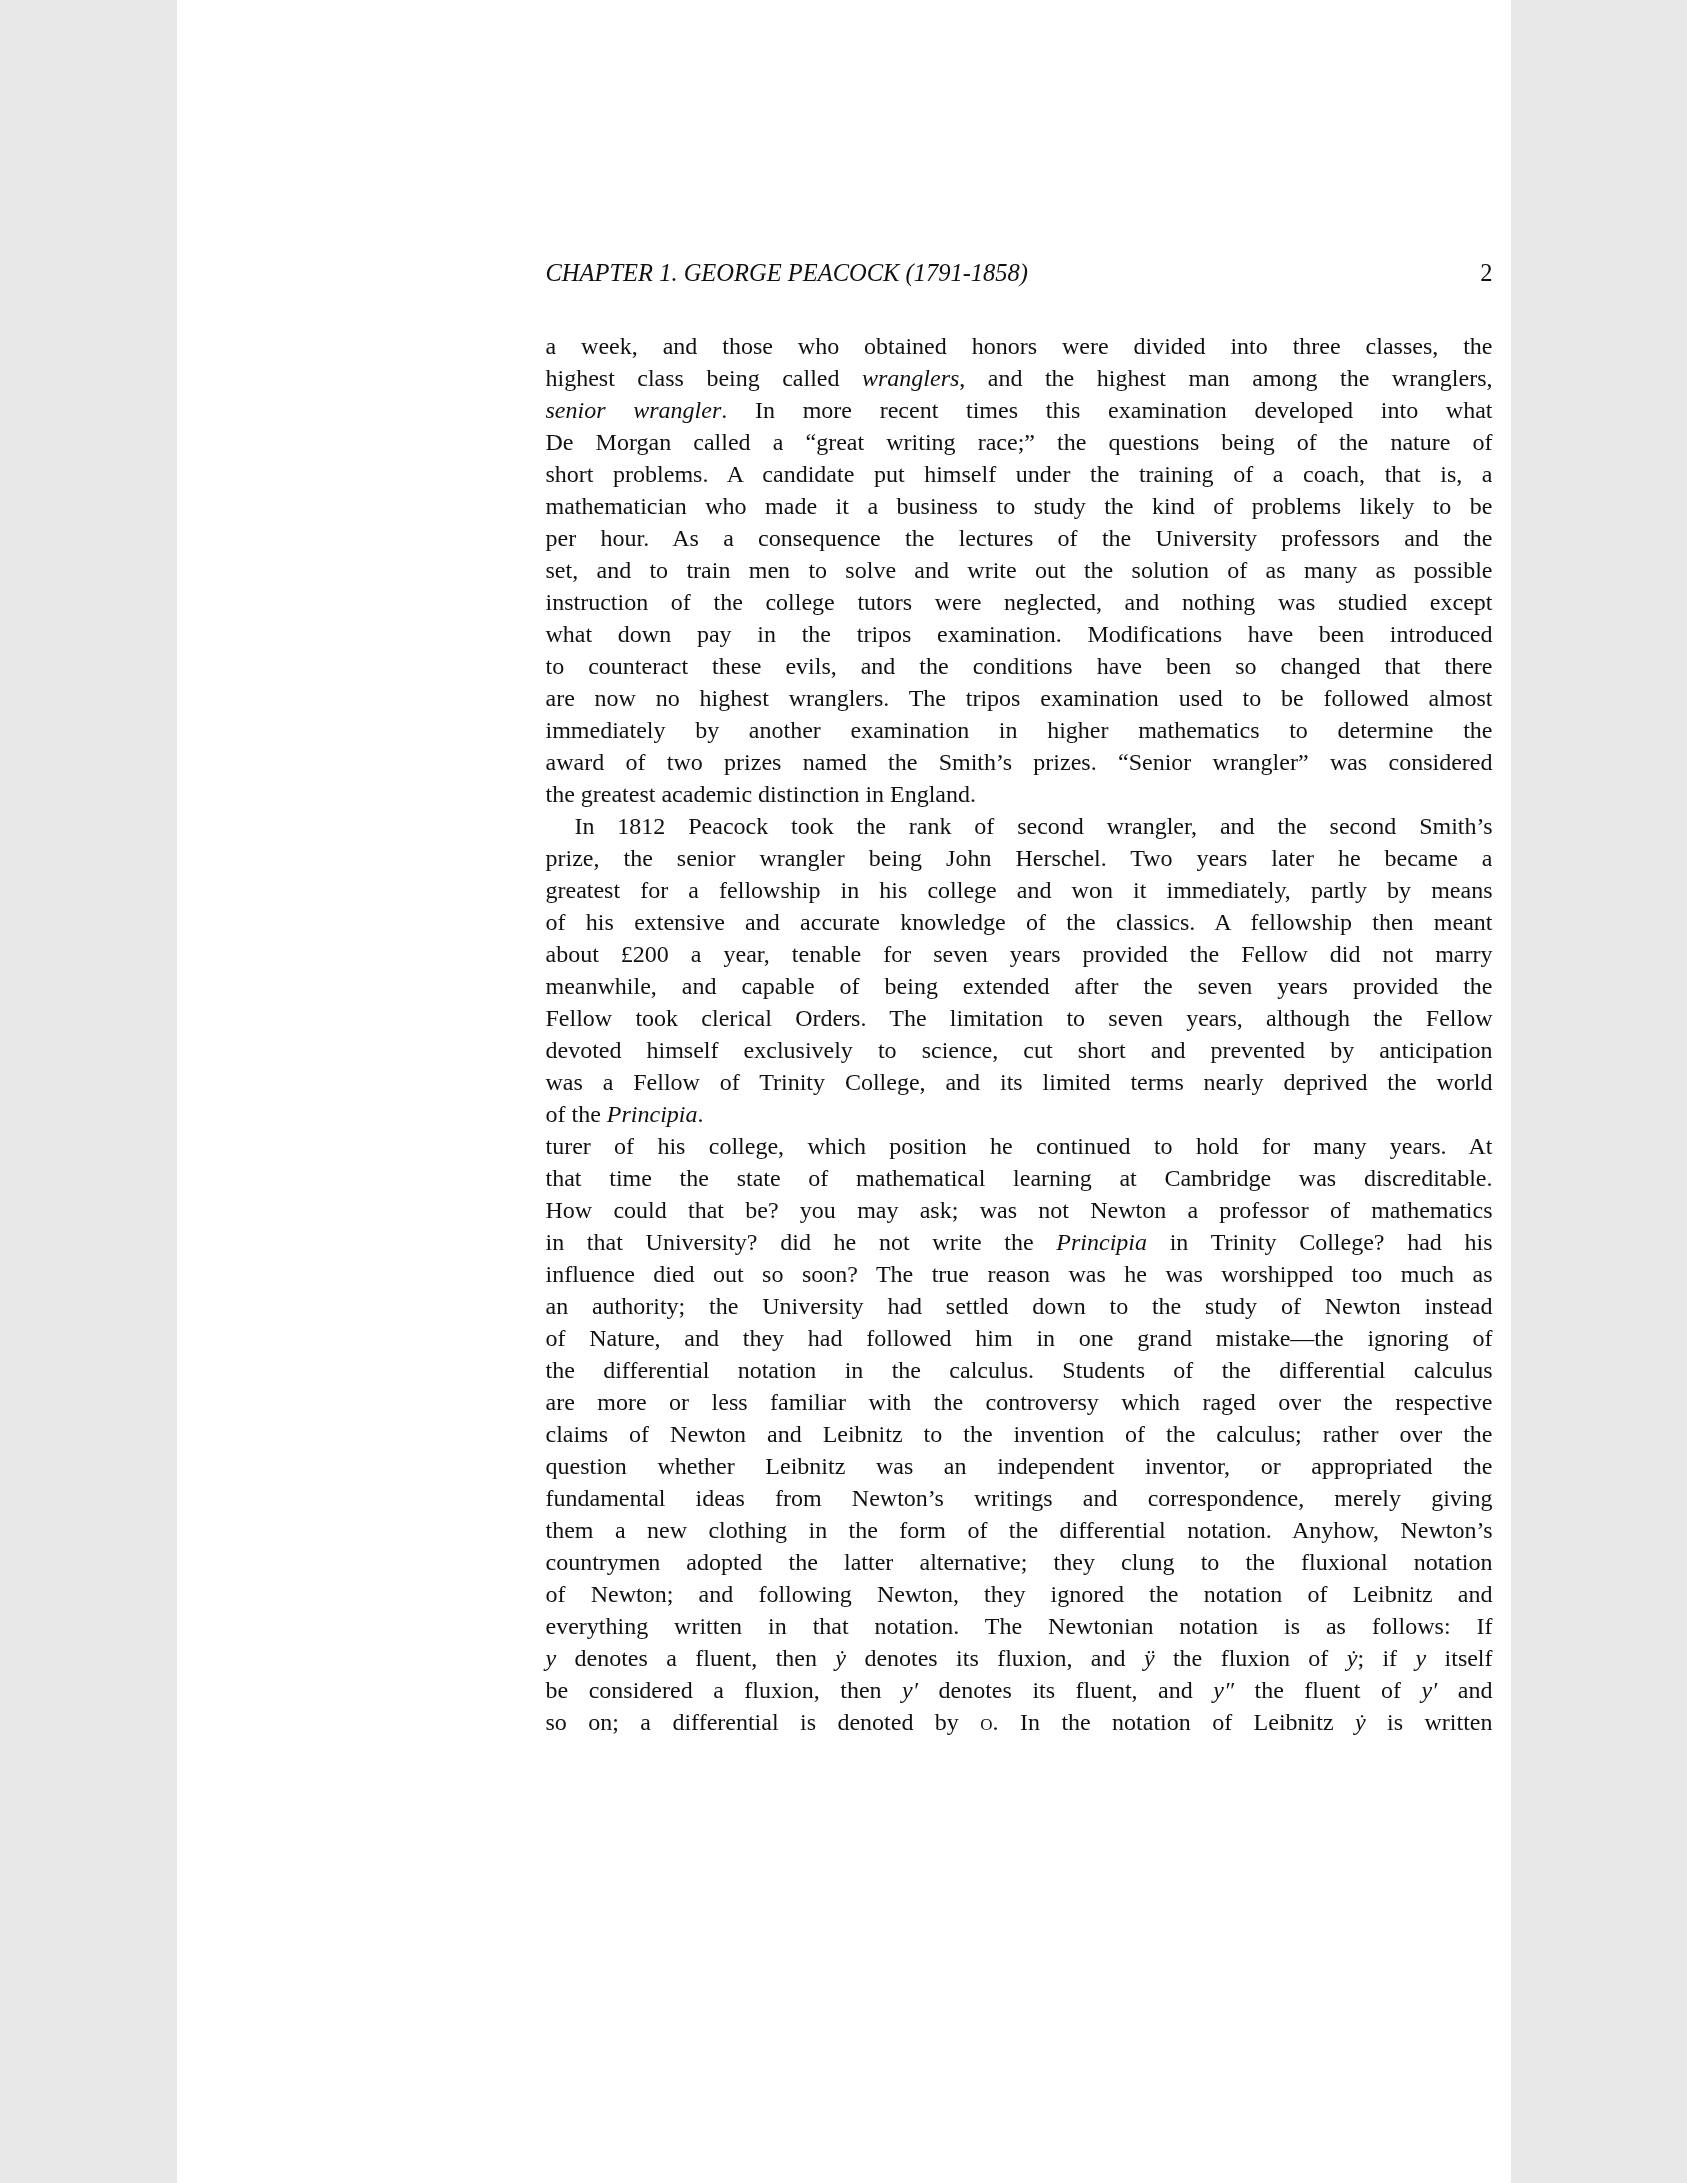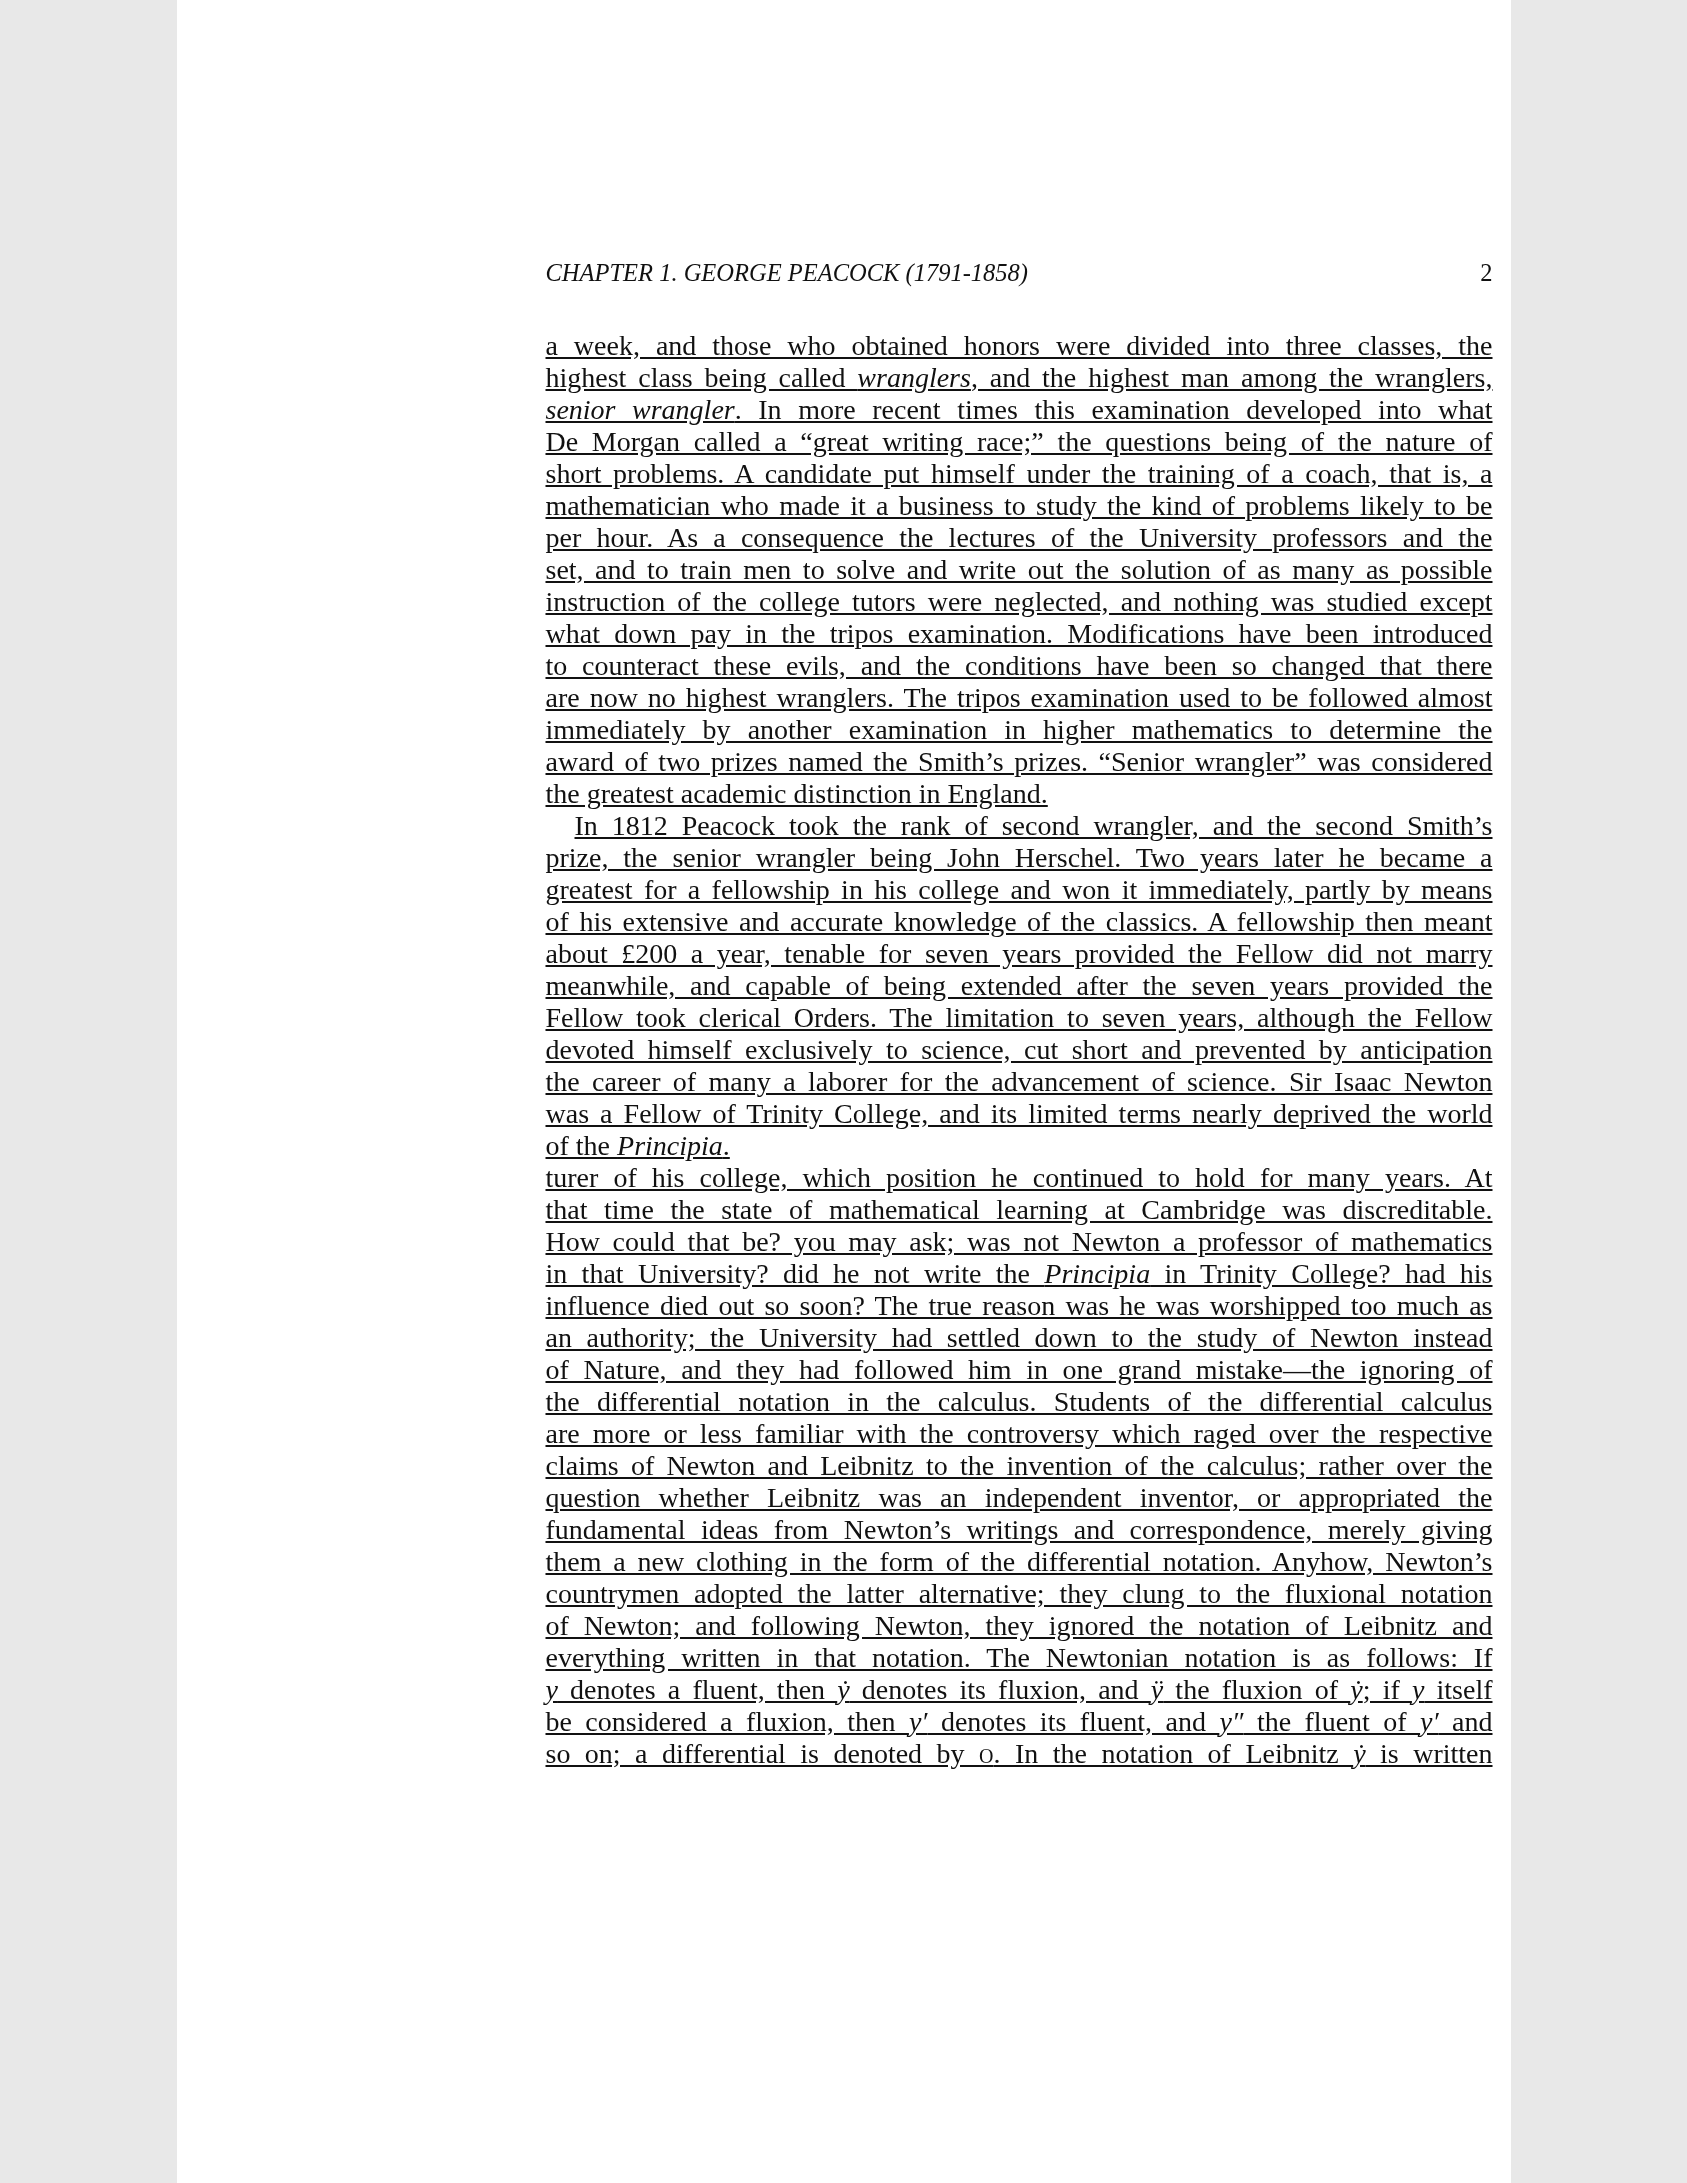--- a/index.html
+++ b/index.html
@@ -23,23 +23,22 @@
     display: flex;
     justify-content: space-between;
     align-items: baseline;
     font-size: 24.5px;
     line-height: 32px;
     margin-bottom: 41px;
   }
   .running-header .chapter { font-style: italic; }
   .running-header .pagenum { font-style: normal; }
   .body-text {
-    font-size: 28px;
+    font-size: 24px;
     line-height: 32px;
-    text-decoration: underline;
   }
   .para { margin: 0; }
   .line {
     text-align: justify;
     text-align-last: justify;
     white-space: normal;
     hyphens: none;
   }
   .line.para-end { text-align-last: left; }
   .line.indent { text-indent: 29px; }
@@ -75,21 +74,20 @@
         </div>
         <div class="para">
           <div class="line indent">In 1812 Peacock took the rank of second wrangler, and the second Smith’s</div>
           <div class="line">prize, the senior wrangler being John Herschel. Two years later he became a</div>
           <div class="line">greatest for a fellowship in his college and won it immediately, partly by means</div>
           <div class="line">of his extensive and accurate knowledge of the classics. A fellowship then meant</div>
           <div class="line">about £200 a year, tenable for seven years provided the Fellow did not marry</div>
           <div class="line">meanwhile, and capable of being extended after the seven years provided the</div>
           <div class="line">Fellow took clerical Orders. The limitation to seven years, although the Fellow</div>
           <div class="line">devoted himself exclusively to science, cut short and prevented by anticipation</div>
-          <div class="line">the career of many a laborer for the advancement of science. Sir Isaac Newton</div>
           <div class="line">was a Fellow of Trinity College, and its limited terms nearly deprived the world</div>
           <div class="line para-end">of the <span class="it">Principia</span>.</div>
         </div>
         <div class="para">
           <div class="line">turer of his college, which position he continued to hold for many years. At</div>
           <div class="line">that time the state of mathematical learning at Cambridge was discreditable.</div>
           <div class="line">How could that be? you may ask; was not Newton a professor of mathematics</div>
           <div class="line">in that University? did he not write the <span class="it">Principia</span> in Trinity College? had his</div>
           <div class="line">influence died out so soon? The true reason was he was worshipped too much as</div>
           <div class="line">an authority; the University had settled down to the study of Newton instead</div>

